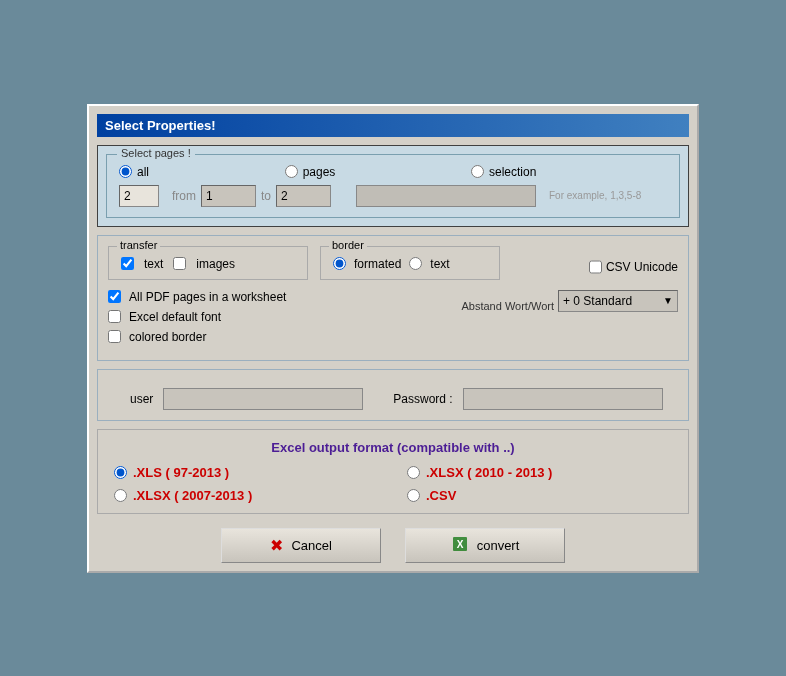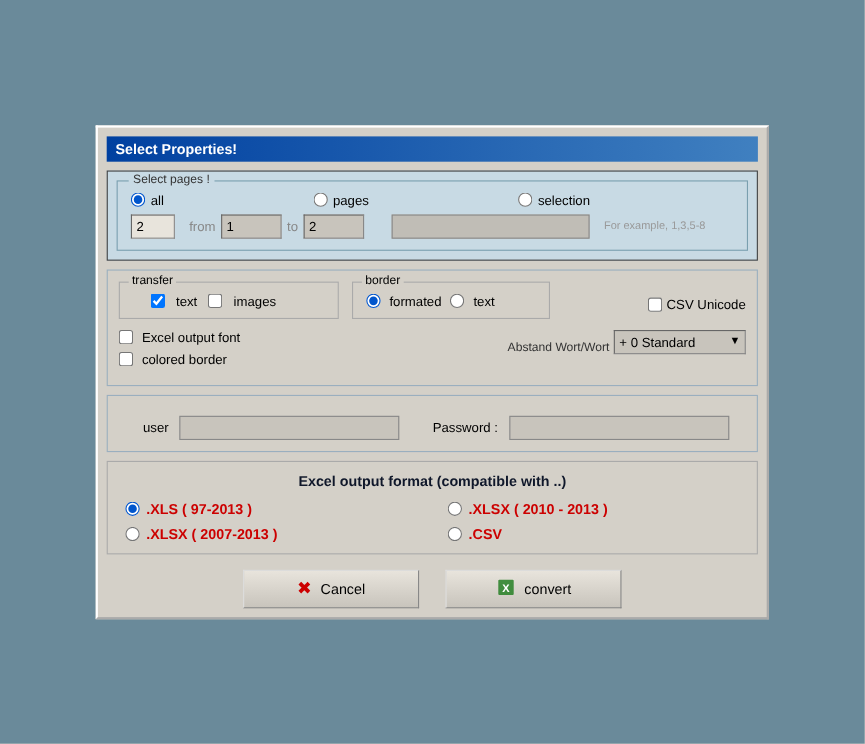--- a/index.html
+++ b/index.html
@@ -69,21 +69,21 @@
       width: 60px;
       background: #c0bdb6;
     }
     .example-hint {
       font-size: 10px;
       color: #999;
       margin-left: auto;
     }
     .transfer-box {
       border: 1px solid #aaa;
-      padding: 8px 28px;
+      padding: 8px 12px;
       position: relative;
       flex: 0 0 auto;
       min-width: 200px;
     }
     .format-box {
       border: 1px solid #aaa;
       padding: 8px 12px;
       position: relative;
       flex: 0 0 auto;
       min-width: 180px;
@@ -147,21 +147,21 @@
       background: #c0bdb6;
     }
     
     .excel-section {
       border: 1px solid #aaa;
       padding: 10px 16px;
       margin-bottom: 10px;
       background: #d4d0c8;
     }
     .excel-title {
-      color: #0f172a;
+      color: #4c1d95;
       font-weight: bold;
       font-size: 13px;
       text-align: center;
       margin-bottom: 10px;
     }
     .format-grid {
       display: grid;
       grid-template-columns: 1fr 1fr;
       gap: 8px 28px;
     }
@@ -281,22 +281,26 @@
       <div style="margin-left:auto; display:flex; gap:4px; padding-top:14px;">
         <input type="checkbox" style="">
         <label>CSV Unicode</label>
       </div>
     </div>
 
     <div style="margin-top:10px;">
       <div style="display:flex; align-items:flex-start;">
         <div style="flex:1;">
           <div class="options-row">
+            <input type="checkbox" checked="" style="">
+            <label>All PDF pages in a worksheet</label>
+          </div>
+          <div class="options-row">
             <input type="checkbox" style="">
-            <label>Excel output font</label>
+            <label>Excel default font</label>
           </div>
           <div class="options-row">
             <input type="checkbox" style="">
             <label>colored border</label>
           </div>
         </div>
 
         <div class="abstand-section">
           <span class="abstand-label">Abstand Wort/Wort</span>
           <div class="dropdown">

